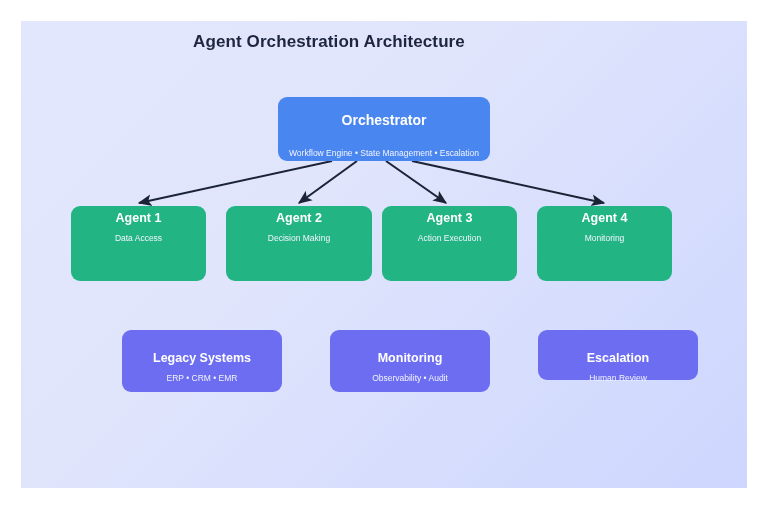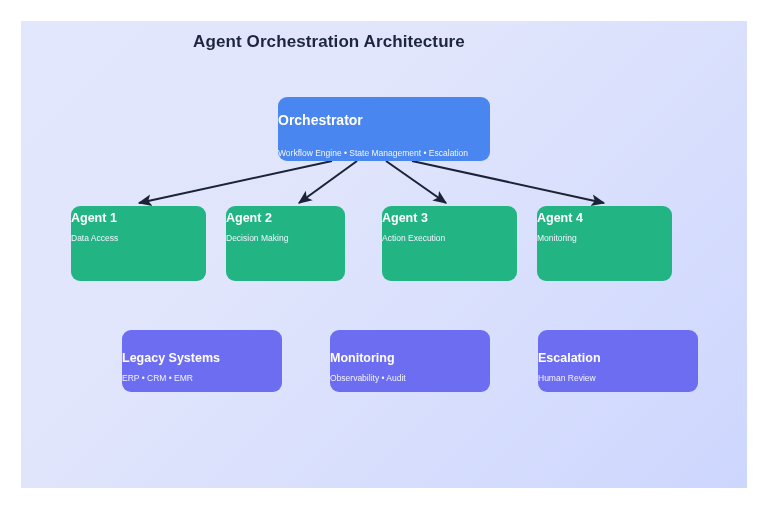--- a/index.html
+++ b/index.html
@@ -42,20 +42,21 @@
     top: 0;
     width: 726px;
     height: 467px;
     pointer-events: none;
   }
 
   .node {
     position: absolute;
     border-radius: 9px;
     box-sizing: border-box;
+    text-align: center;
     color: #ffffff;
   }
 
   .node .node-title {
     font-size: 12.5px;
     font-weight: bold;
     line-height: 1.1;
     color: #ffffff;
   }
 
@@ -108,21 +109,21 @@
   <div class="node node-orchestrator" style="left:257px; top:76px; width:212px; height:64px;">
     <div class="node-title">Orchestrator</div>
     <div class="node-sub">Workflow Engine • State Management • Escalation</div>
   </div>
 
   <div class="node node-agent" style="left:50px; top:185px; width:135px; height:75px;">
     <div class="node-title">Agent 1</div>
     <div class="node-sub">Data Access</div>
   </div>
 
-  <div class="node node-agent" style="left:205px; top:185px; width:119px; height:75px;">
+  <div class="node node-agent" style="left:205px; top:185px; width:146px; height:75px;">
     <div class="node-title">Agent 2</div>
     <div class="node-sub">Decision Making</div>
   </div>
 
   <div class="node node-agent" style="left:361px; top:185px; width:135px; height:75px;">
     <div class="node-title">Agent 3</div>
     <div class="node-sub">Action Execution</div>
   </div>
 
   <div class="node node-agent" style="left:516px; top:185px; width:135px; height:75px;">
@@ -133,18 +134,18 @@
   <div class="node node-support" style="left:101px; top:309px; width:160px; height:62px;">
     <div class="node-title">Legacy Systems</div>
     <div class="node-sub">ERP • CRM • EMR</div>
   </div>
 
   <div class="node node-support" style="left:309px; top:309px; width:160px; height:62px;">
     <div class="node-title">Monitoring</div>
     <div class="node-sub">Observability • Audit</div>
   </div>
 
-  <div class="node node-support" style="left:517px; top:309px; width:160px; height:62px;">
+  <div class="node node-support" style="left:517px; top:309px; width:160px; height:50px;">
     <div class="node-title">Escalation</div>
     <div class="node-sub">Human Review</div>
   </div>
 
 </div>
 
 </body></html>

